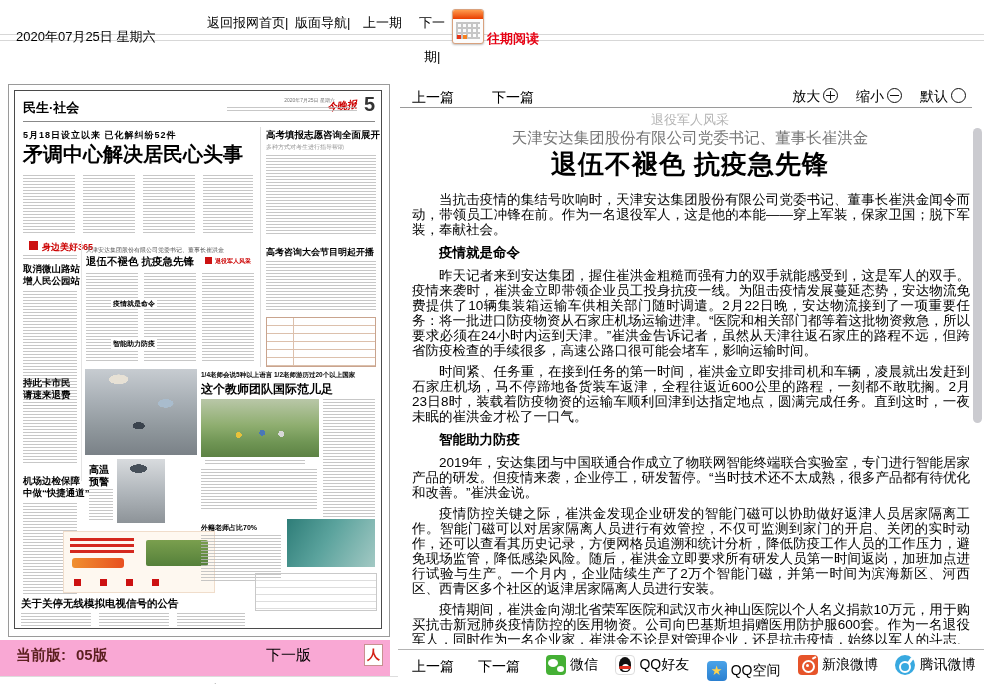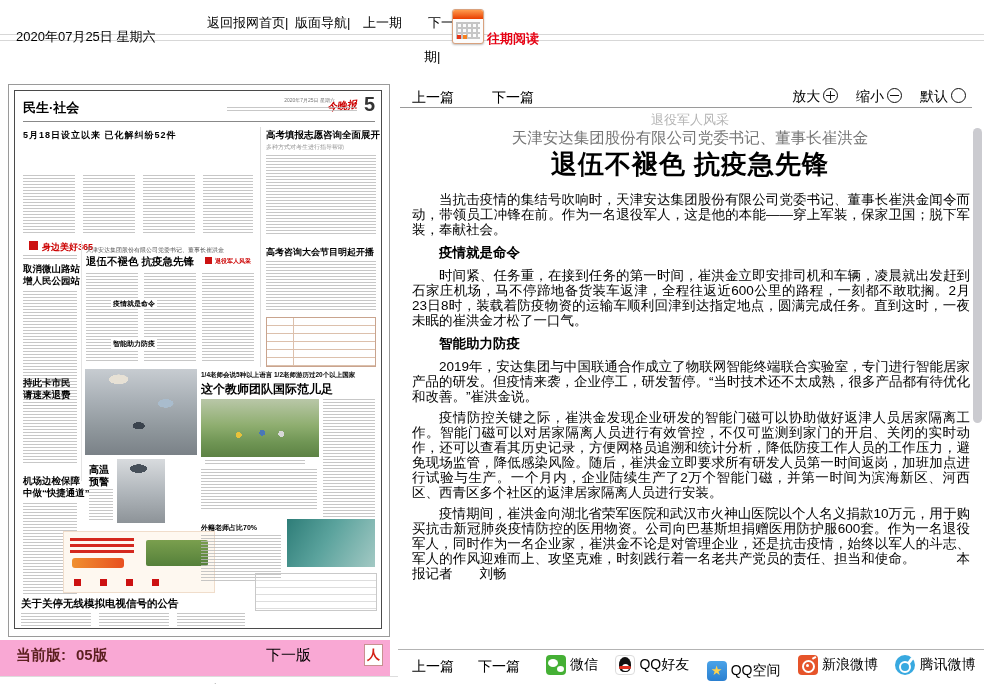--- a/index.html
+++ b/index.html
@@ -81,41 +81,42 @@
 </style>
 </head>
 <body>
 
 <div class="hline" style="left:0;top:34px;width:984px;"></div>
 <div class="hline" style="left:0;top:40px;width:984px;"></div>
 <div id="date-label">2020年07月25日  星期六</div>
 <span class="navlink" style="left:207px;top:14px;">返回报网首页|</span>
 <span class="navlink" style="left:295px;top:14px;">版面导航|</span>
 <span class="navlink" style="left:363px;top:14px;">上一期</span>
-<span class="navlink" style="left:428px;top:14px;">下一</span>
+<span class="navlink" style="left:419px;top:14px;">下一</span>
 <span class="navlink" style="left:424px;top:48px;">期|</span>
 <div id="cal">
   <div class="cal-top"></div>
   <div class="cal-grid"></div>
   <div class="cal-dot1"></div>
   <div class="cal-dot2"></div>
 </div>
 <span id="archive-link">往期阅读</span>
 
 <div id="thumb-outer">
   <div id="np">
 
     <span class="t" style="left:8px;top:8px;font-size:13px;font-weight:bold;">民生·社会</span>
     <span class="t" style="right:46px;top:6px;font-size:5px;color:#777;">2020年7月25日 星期六</span>
     <span class="t" style="right:24px;top:8px;font-size:10px;font-weight:bold;font-style:italic;color:#c00;transform:rotate(-6deg);">今晚报</span>
     <span class="t" style="right:6px;top:2px;font-size:20px;font-weight:bold;color:#333;">5</span>
     <div class="fake" style="right:24px;top:16px;width:130px;height:5px;"></div>
     <div class="hline" style="left:8px;top:30px;width:352px;background:#888;"></div>
 
     <span class="t" style="left:8px;top:38px;font-size:9px;font-weight:bold;letter-spacing:1px;">5月18日设立以来  已化解纠纷52件</span>
+    <span class="t" style="left:8px;top:50px;font-size:20px;font-weight:bold;">矛调中心解决居民心头事</span>
 
     <div class="vline" style="left:245px;top:36px;height:240px;background:#ddd;"></div>
     <span class="t" style="left:251px;top:38px;font-size:9.5px;font-weight:bold;">高考填报志愿咨询全面展开</span>
     <span class="t" style="left:251px;top:52px;font-size:6px;color:#999;">多种方式对考生进行指导帮助</span>
     <div class="fake" style="left:251px;top:64px;width:110px;height:80px;"></div>
 
     <div class="fake" style="left:8px;top:84px;width:52px;height:60px;"></div>
     <div class="fake" style="left:68px;top:84px;width:52px;height:60px;"></div>
     <div class="fake" style="left:128px;top:84px;width:52px;height:60px;"></div>
     <div class="fake" style="left:188px;top:84px;width:50px;height:60px;"></div>
@@ -207,20 +208,21 @@
 </div>
 <div class="hline" style="left:400px;top:107px;width:572px;background:#9a9a9a;"></div>
 
 <div id="art-kicker">退役军人风采</div>
 <div id="art-subtitle">天津安达集团股份有限公司党委书记、董事长崔洪金</div>
 <div id="art-title">退伍不褪色  抗疫急先锋</div>
 
 <div id="article-body">
   <p>当抗击疫情的集结号吹响时，天津安达集团股份有限公司党委书记、董事长崔洪金闻令而动，带领员工冲锋在前。作为一名退役军人，这是他的本能——穿上军装，保家卫国；脱下军装，奉献社会。</p>
   <p class="hd">疫情就是命令</p>
+  <p>昨天记者来到安达集团，握住崔洪金粗糙而强有力的双手就能感受到，这是军人的双手。疫情来袭时，崔洪金立即带领企业员工投身抗疫一线。为阻击疫情发展蔓延态势，安达物流免费提供了10辆集装箱运输车供相关部门随时调遣。2月22日晚，安达物流接到了一项重要任务：将一批进口防疫物资从石家庄机场运输进津。“医院和相关部门都等着这批物资救急，所以要求必须在24小时内运到天津。”崔洪金告诉记者，虽然从天津往返石家庄的路程不远，但跨省防疫检查的手续很多，高速公路口很可能会堵车，影响运输时间。</p>
   <p>时间紧、任务重，在接到任务的第一时间，崔洪金立即安排司机和车辆，凌晨就出发赶到石家庄机场，马不停蹄地备货装车返津，全程往返近600公里的路程，一刻都不敢耽搁。2月23日8时，装载着防疫物资的运输车顺利回津到达指定地点，圆满完成任务。直到这时，一夜未眠的崔洪金才松了一口气。</p>
   <p class="hd">智能助力防疫</p>
   <p>2019年，安达集团与中国联通合作成立了物联网智能终端联合实验室，专门进行智能居家产品的研发。但疫情来袭，企业停工，研发暂停。“当时技术还不太成熟，很多产品都有待优化和改善。”崔洪金说。</p>
   <p>疫情防控关键之际，崔洪金发现企业研发的智能门磁可以协助做好返津人员居家隔离工作。智能门磁可以对居家隔离人员进行有效管控，不仅可监测到家门的开启、关闭的实时动作，还可以查看其历史记录，方便网格员追溯和统计分析，降低防疫工作人员的工作压力，避免现场监管，降低感染风险。随后，崔洪金立即要求所有研发人员第一时间返岗，加班加点进行试验与生产。一个月内，企业陆续生产了2万个智能门磁，并第一时间为滨海新区、河西区、西青区多个社区的返津居家隔离人员进行安装。</p>
   <p>疫情期间，崔洪金向湖北省荣军医院和武汉市火神山医院以个人名义捐款10万元，用于购买抗击新冠肺炎疫情防控的医用物资。公司向巴基斯坦捐赠医用防护服600套。作为一名退役军人，同时作为一名企业家，崔洪金不论是对管理企业，还是抗击疫情，始终以军人的斗志、军人的作风迎难而上、攻坚克难，时刻践行着一名老共产党员的责任、担当和使命。　　　本报记者　　刘畅</p>
 </div>
 
 <div id="scroll-thumb"></div>
 
 <div class="hline" style="left:398px;top:649px;width:586px;background:#b3b3b3;"></div>

